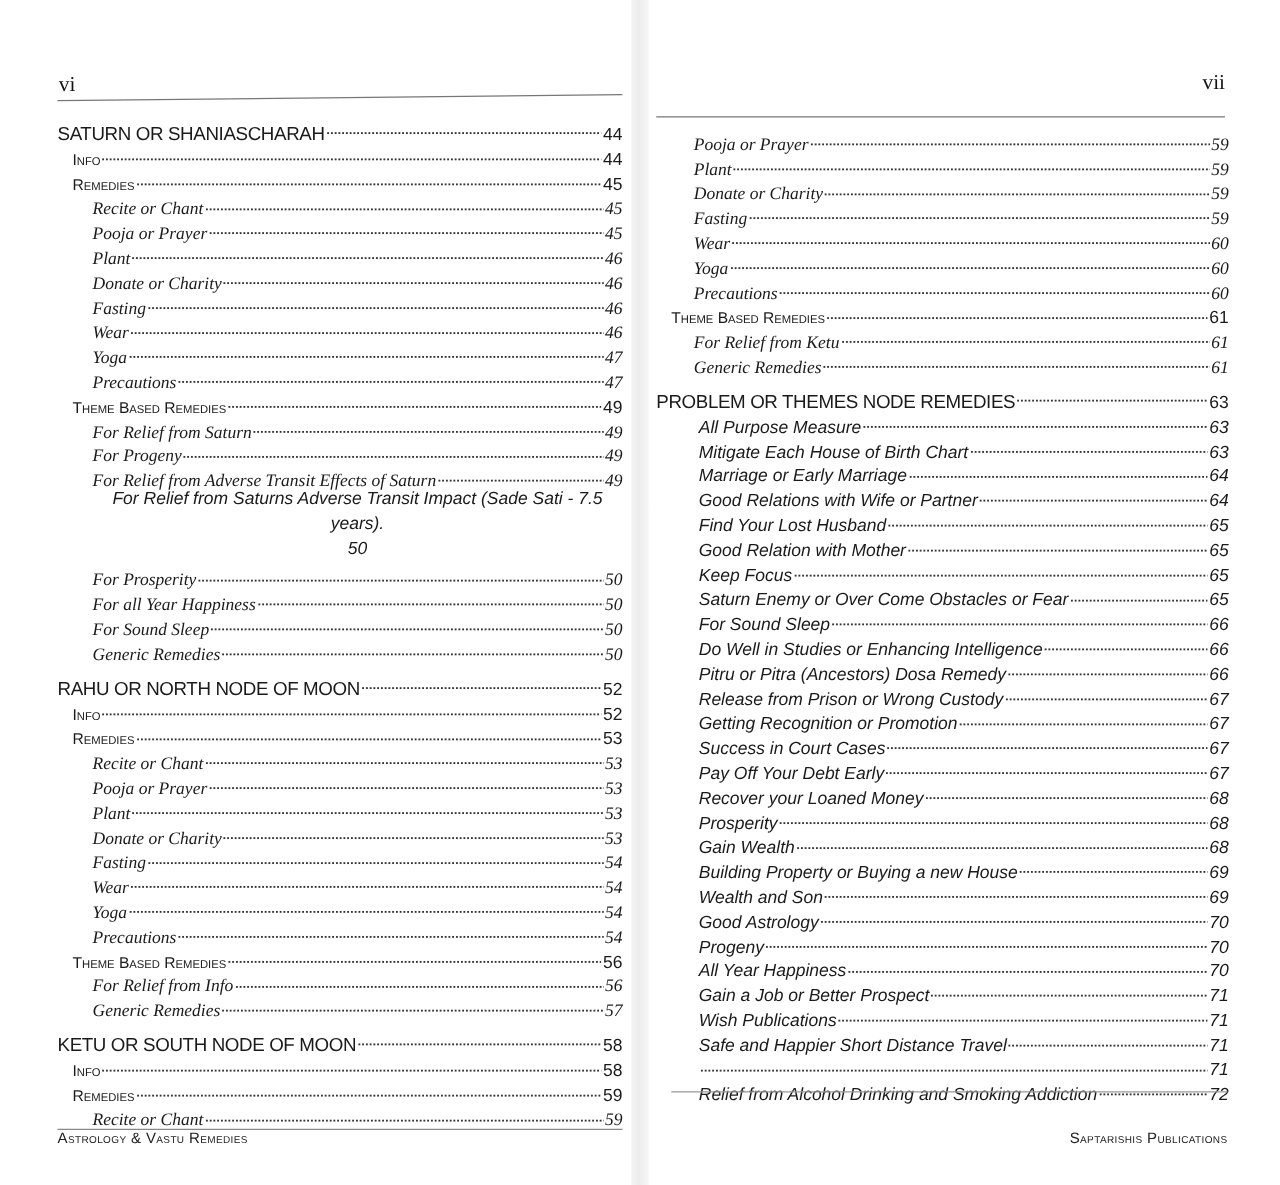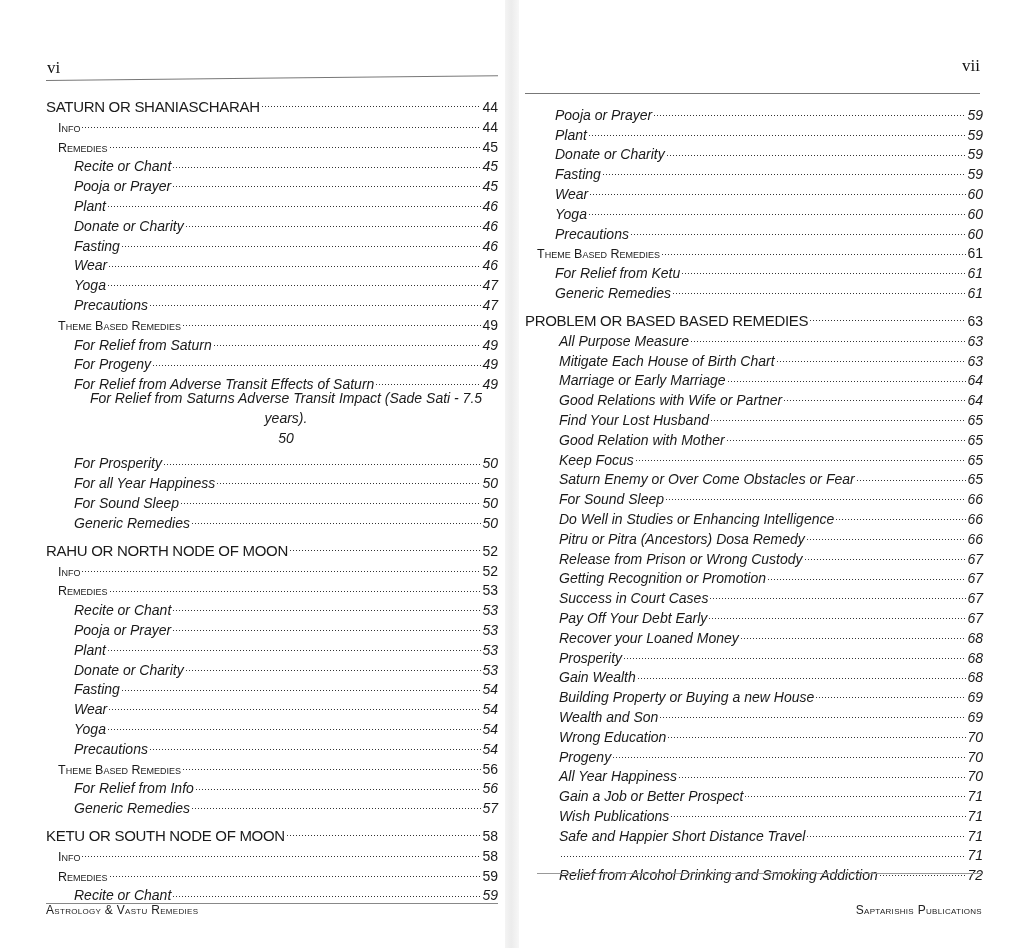--- a/index.html
+++ b/index.html
@@ -55,21 +55,21 @@
   .row .pg { flex: 0 0 auto; font-style: italic; font-size: 14px; }
 
   .lvl-0 { font-size: 15px; font-weight: 500; height: 24px; line-height: 24px; margin-top: 4px; }
   .lvl-0 .label { letter-spacing: -0.3px; }
   .lvl-0 .pg { font-style: normal; font-size: 14px; }
   .lvl-0 .dots { height: 24px; background-position: 0 17px; }
 
   .lvl-1 { padding-left: 12px; font-variant: small-caps; font-size: 12.5px; }
   .lvl-1 .pg { font-style: normal; font-size: 14px; }
 
-  .lvl-2 { padding-left: 28px; font-style: italic; font-size: 14px; }
+  .lvl-2 { padding-left: 28px; font-style: italic; font-size: 14px; font-family: Liberation Serif, serif; }
   .page-right .lvl-2 { padding-left: 30px; }
   .page-right .lvl-2p { padding-left: 34px; font-style: italic; font-size: 14px; }
 
   .wrap-row { height: auto; line-height: 19.8px; display: block; padding-left: 28px; font-style: italic; font-size: 14px; }
   .wrap-row .pg { display: block; }
 
   .first { margin-top: 0; }
 </style>
 </head>
 <body>
@@ -320,21 +320,21 @@
           <span class="label">For Relief from Ketu</span>
           <span class="dots"></span>
           <span class="pg">61</span>
         </div>
         <div class="row lvl-2">
           <span class="label">Generic Remedies</span>
           <span class="dots"></span>
           <span class="pg">61</span>
         </div>
         <div class="row lvl-0">
-          <span class="label">PROBLEM OR BASED BASED REMEDIES</span>
+          <span class="label">PROBLEM OR THEMES NODE REMEDIES</span>
           <span class="dots"></span>
           <span class="pg">63</span>
         </div>
         <div class="row lvl-2p">
           <span class="label">All Purpose Measure</span>
           <span class="dots"></span>
           <span class="pg">63</span>
         </div>
         <div class="row lvl-2p">
           <span class="label">Mitigate Each House of Birth Chart</span>
@@ -425,21 +425,21 @@
           <span class="label">Building Property or Buying a new House</span>
           <span class="dots"></span>
           <span class="pg">69</span>
         </div>
         <div class="row lvl-2p">
           <span class="label">Wealth and Son</span>
           <span class="dots"></span>
           <span class="pg">69</span>
         </div>
         <div class="row lvl-2p">
-          <span class="label">Wrong Education</span>
+          <span class="label">Good Astrology</span>
           <span class="dots"></span>
           <span class="pg">70</span>
         </div>
         <div class="row lvl-2p">
           <span class="label">Progeny</span>
           <span class="dots"></span>
           <span class="pg">70</span>
         </div>
         <div class="row lvl-2p">
           <span class="label">All Year Happiness</span>

